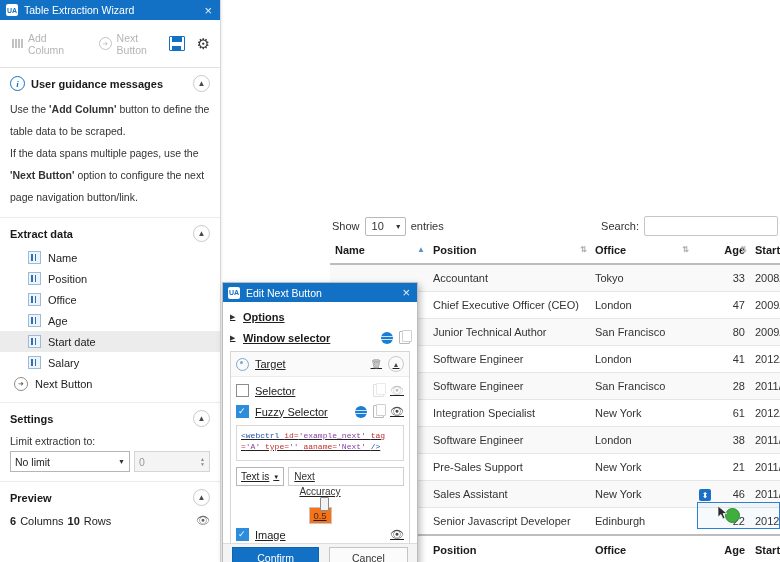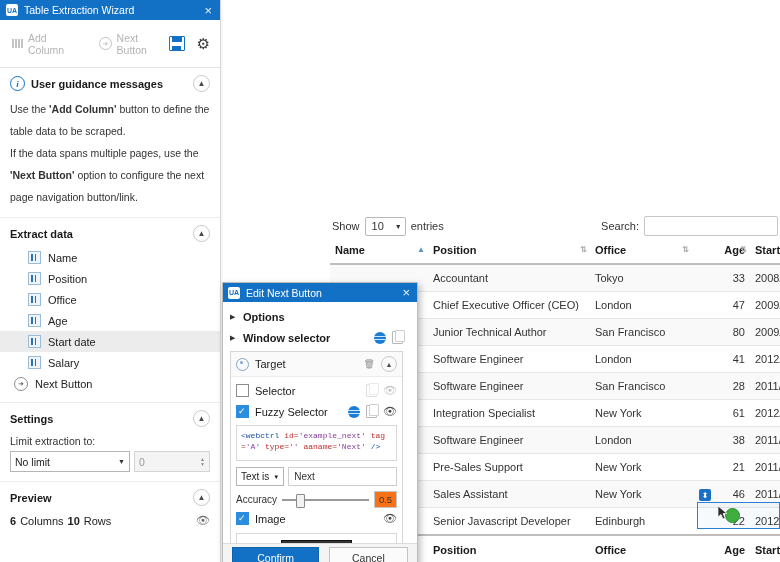--- a/index.html
+++ b/index.html
@@ -150,21 +150,21 @@
   #dlg{
     position:absolute;left:222px;top:282px;width:194px;height:289px;
     background:#f4f4f4;border:1px solid #bcbcbc;
     box-shadow:2px 3px 7px rgba(0,0,0,.28);
     display:flex;flex-direction:column;
   }
   .dlg-title{
     height:19px;background:#1271c4;color:#fff;display:flex;align-items:center;
     gap:6px;padding:0 5px;font-size:10.5px;
   }
-  .dlg-body{flex:1;background:#fff;padding:5px 14px 0 7px;overflow:hidden;}
+  .dlg-body{flex:1;background:#fff;padding:5px 7px 0 7px;overflow:hidden;text-decoration:underline;}
   .dlg-row{display:flex;align-items:center;gap:6px;padding:4px 0;font-size:11px;color:#1a1a1a;}
   .tri{font-size:7px;color:#333;width:7px;}
   .dlg-row .bold{font-weight:bold;}
   .globe{
     width:12px;height:12px;border-radius:50%;background:#1a7fd4;flex:0 0 auto;position:relative;
   }
   .globe::before{content:"";position:absolute;left:0;top:4px;right:0;height:1px;background:#cfe6fa;}
   .globe::after{content:"";position:absolute;left:0;top:7px;right:0;height:1px;background:#cfe6fa;}
   .copyic{width:9px;height:11px;border:1px solid #b7b7b7;border-radius:1px;position:relative;flex:0 0 auto;}
   .copyic::after{content:"";position:absolute;left:2px;top:-2px;width:8px;height:10px;border:1px solid #cfcfcf;border-radius:1px;background:#fff;}
@@ -187,21 +187,21 @@
     word-break:break-all;height:26px;overflow:hidden;
   }
   .k-blue{color:#1f4fa8}.k-red{color:#c03030}.k-pur{color:#8a3fa0}
   .selrow{display:flex;align-items:center;gap:4px;margin-top:6px;}
   .minisel{
     border:1px solid #b5b5b5;background:#fff;height:17px;display:flex;align-items:center;
     padding:0 4px;gap:4px;font-size:10px;color:#222;
   }
   .minisel .car{font-size:6px}
   .mini-input{flex:1;height:17px;border:1px solid #cfcfcf;background:#fff;display:flex;align-items:center;padding:0 5px;font-size:10px;color:#333;}
-  .sliderrow{display:flex;align-items:center;gap:5px;margin-top:5px;font-size:10px;color:#333;}
+  .sliderrow{display:flex;align-items:center;gap:5px;font-size:10px;color:#333;flex-direction:column;}
   .track{flex:1;height:2px;background:#9a9a9a;position:relative;}
   .thumb{position:absolute;top:-5px;width:7px;height:12px;background:#f2f2f2;border:1px solid #8a8a8a;border-radius:1px;}
   .valbox{width:21px;height:15px;border:1px solid #c6c6c6;background:#f97316;display:flex;align-items:center;justify-content:center;font-size:9.5px;}
   .imgprev{
     border:1px solid #d8d8d8;background:#fff;height:34px;margin-top:4px;
     display:flex;align-items:center;justify-content:center;
   }
   .imgprev .chip{
     background:#333;color:#e6e6e6;font-size:10px;padding:5px 24px;border:1px solid #111;
   }

